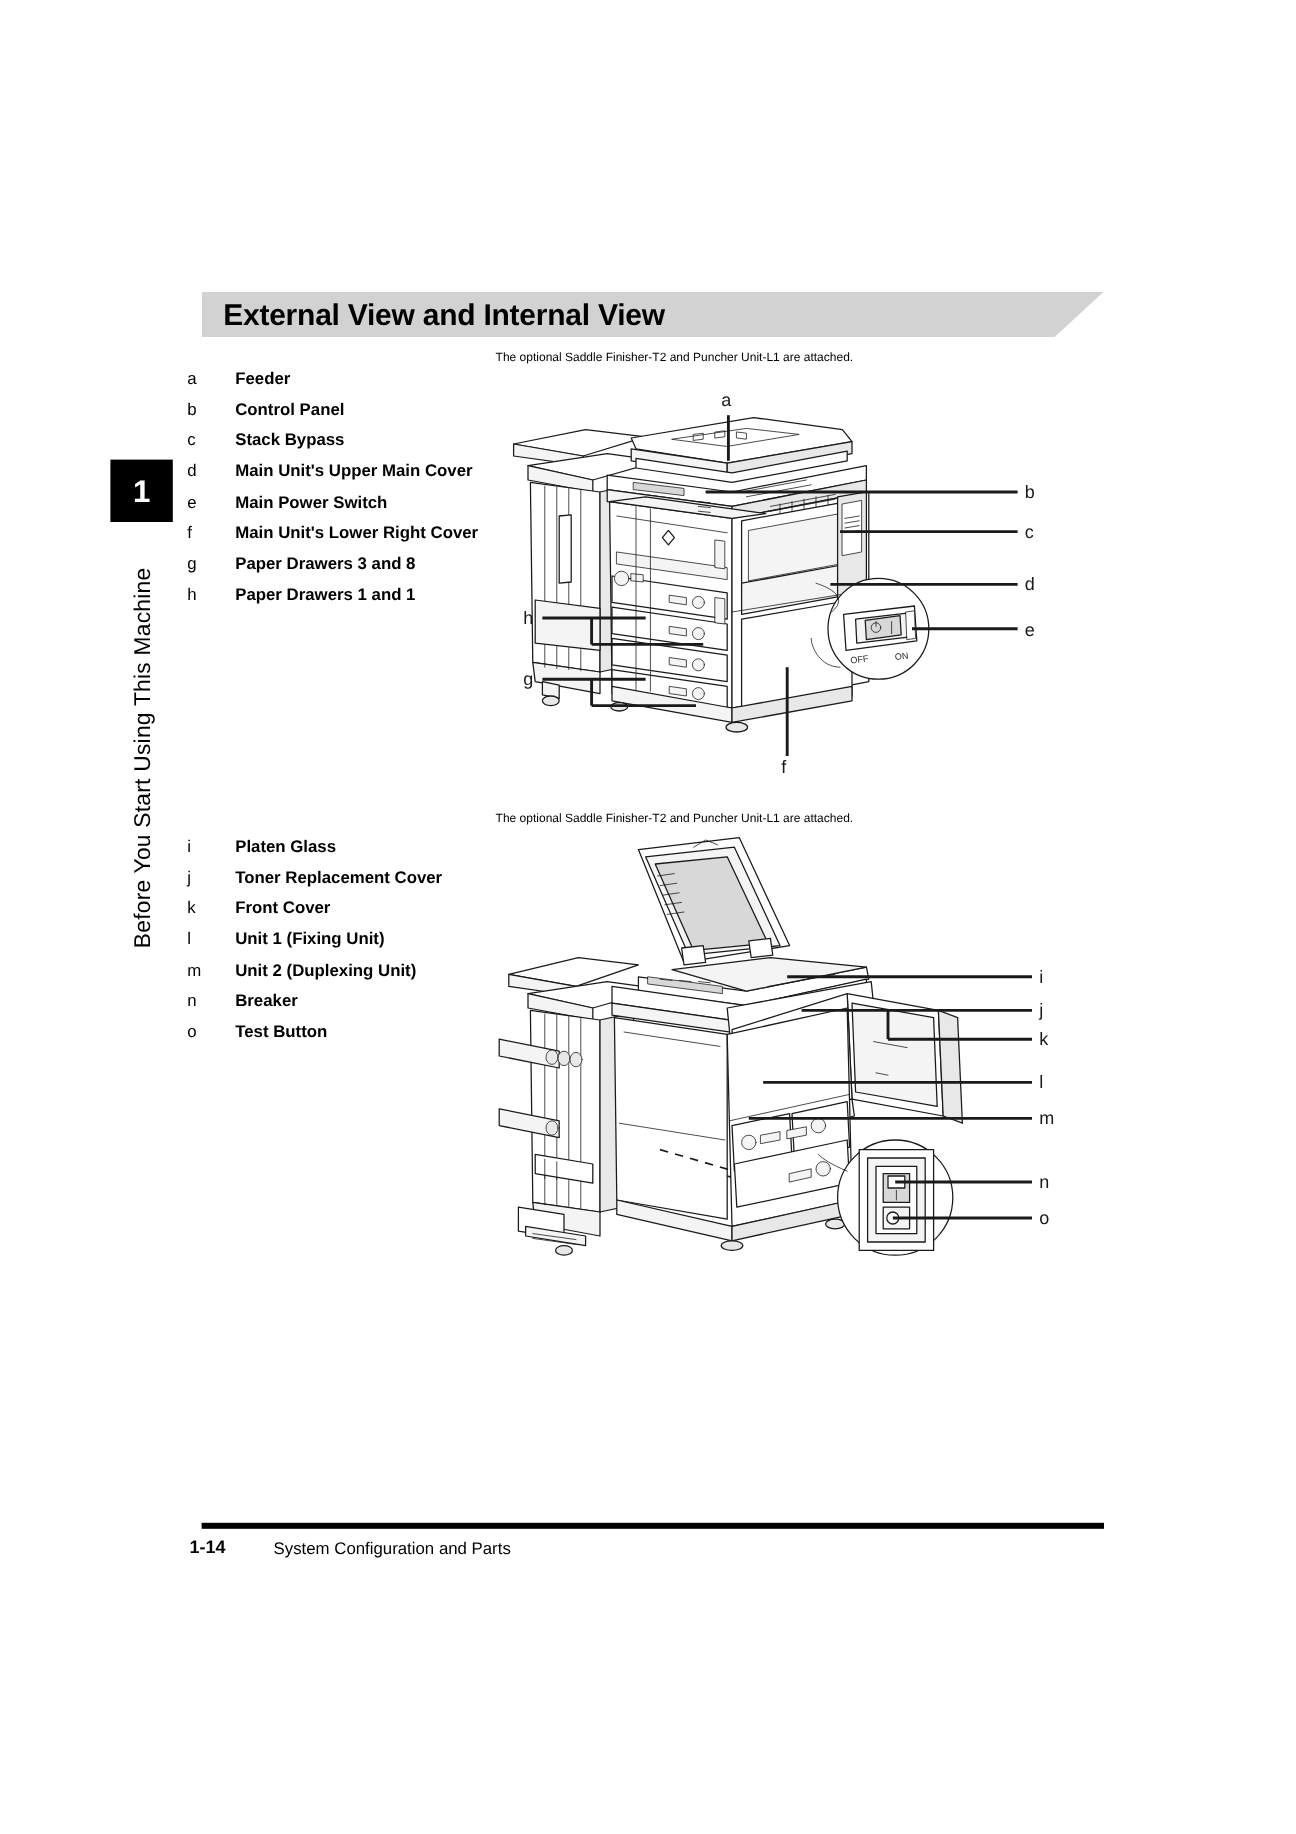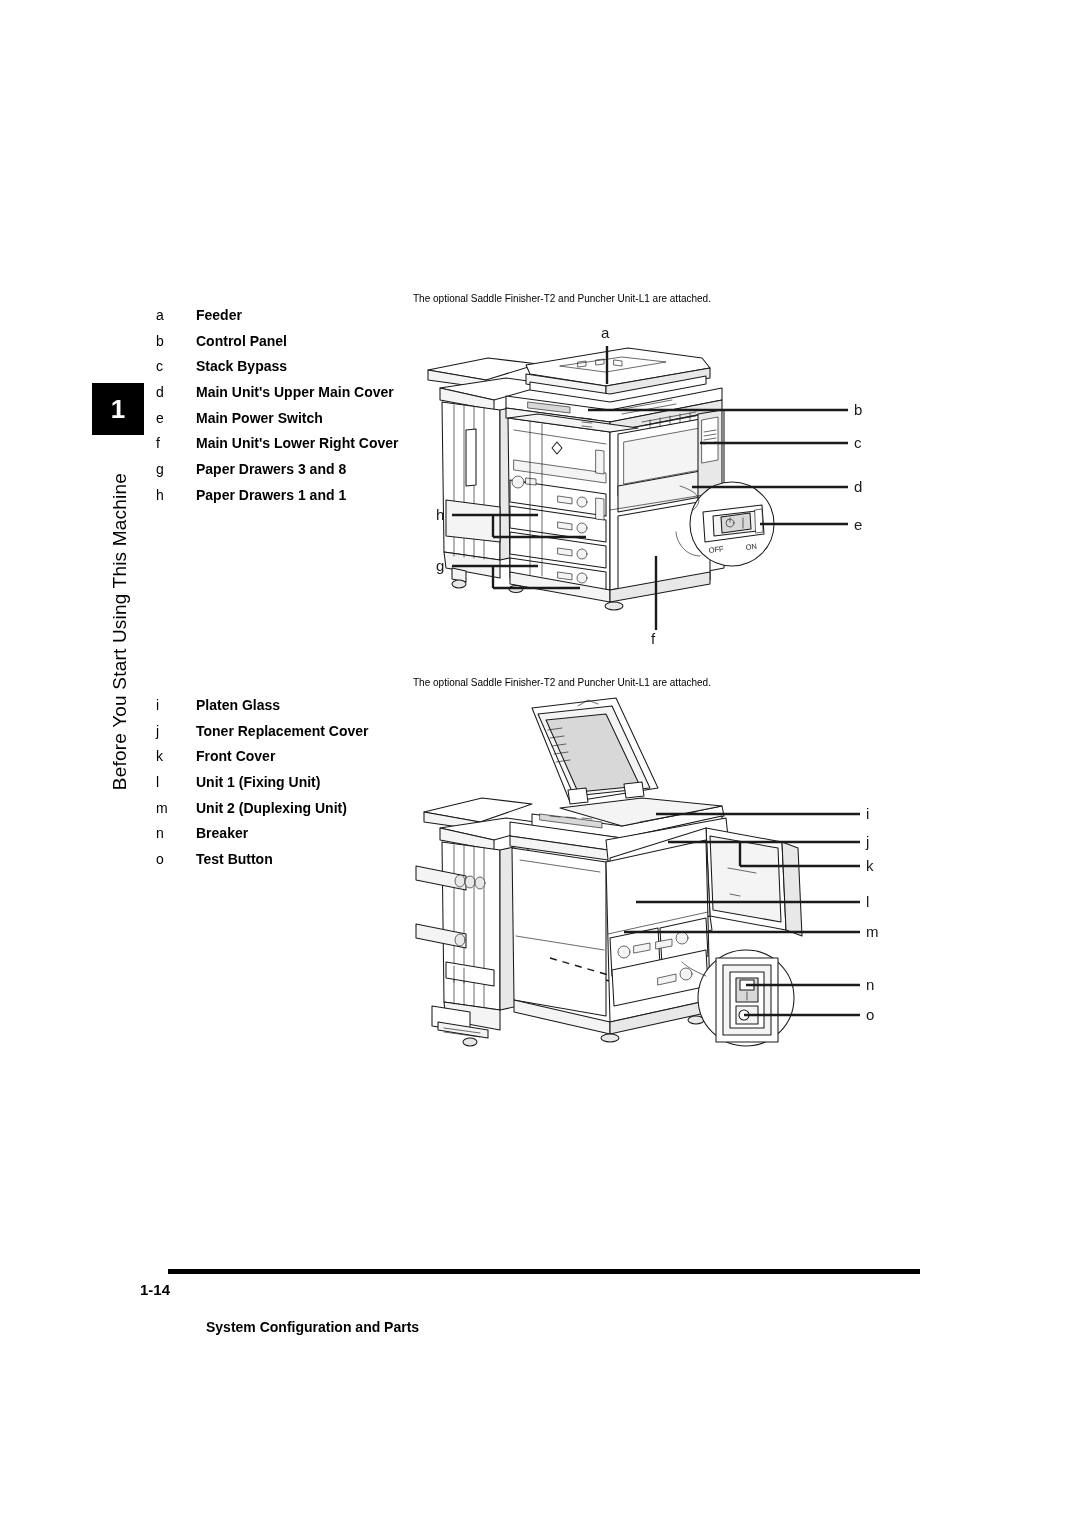--- a/index.html
+++ b/index.html
@@ -90,40 +90,43 @@
   .fillM { fill:#e8e8e8; }
   .fillD { fill:#d8d8d8; }
   .dash { stroke:#1a1a1a; stroke-width:1.4; fill:none; stroke-dasharray:7 6; }
 
   
   .footer-rule {
     position:absolute; left:168px; top:1269px;
     width:752px; height:5px; background:#000;
   }
   .footer-pageno {
-    position:absolute; left:140px; top:1281px;
+    position:absolute; left:158px; top:1281px;
     font-size:15px; font-weight:bold;
   }
   .footer-section {
-    position:absolute; left:206px; top:1282px;
-    font-size:14px; font-weight:bold;margin-top:37px;
+    position:absolute; left:228px; top:1282px;
+    font-size:14px; font-weight:normal;
   }
 </style>
 </head>
 <body>
 
 <div class="page">
 
   <div class="chapter-tab">
     <span>1</span>
   </div>
   <div class="chapter-vtext">
     <span>Before You Start Using This Machine</span>
   </div>
 
+  <div class="title-band">
+    <div class="title-text">External View and Internal View</div>
+  </div>
 
   <div class="caption" id="caption-1">The optional Saddle Finisher-T2 and Puncher Unit-L1 are attached.</div>
 
   <div class="legend" id="legend-1">
     <div class="legend-row">
       <div class="legend-key">a</div>
       <div class="legend-label">Feeder</div>
     </div>
     <div class="legend-row">
       <div class="legend-key">b</div>

